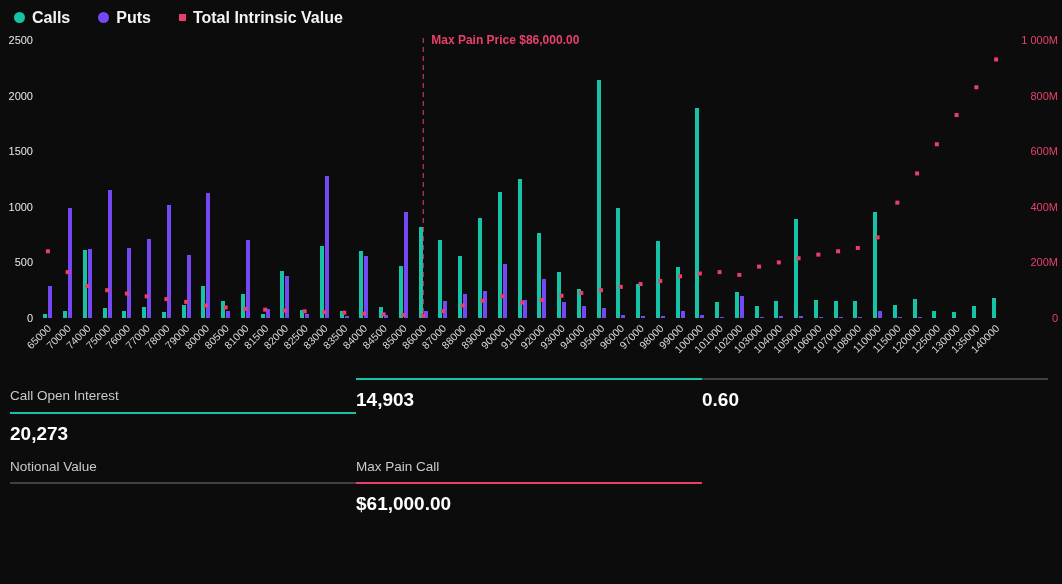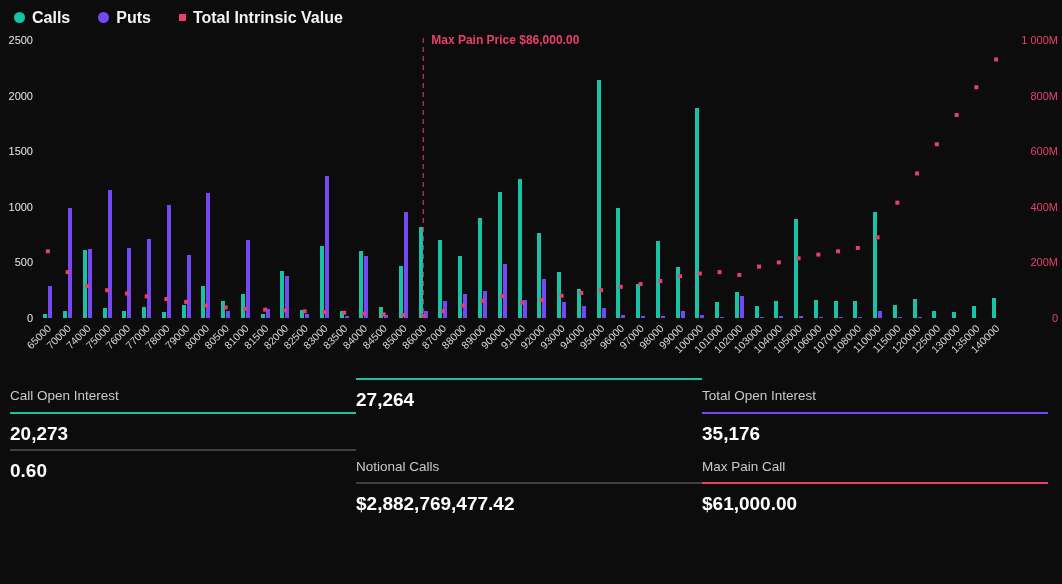--- a/index.html
+++ b/index.html
@@ -272,34 +272,28 @@
 </div>
 
 <div class="stats">
   <div class="stat-cell">
     <div class="stat-label">Call Open Interest</div>
     <div class="stat-rule" style="background: rgb(22, 195, 166);"></div>
     <div class="stat-value">20,273</div>
   </div>
   <div class="stat-cell">
     <div class="stat-rule" style="background: rgb(22, 195, 166);"></div>
-    <div class="stat-value">27,264</div>
-  </div>
-  <div class="stat-cell">
-    <div class="stat-label">Total Open Interest</div>
-    <div class="stat-rule" style="background: rgb(116, 72, 244);"></div>
-    <div class="stat-value">35,176</div>
+    <div class="stat-value">14,903</div>
   </div>
   <div class="stat-cell">
     <div class="stat-rule" style="background: rgb(63, 63, 70);"></div>
     <div class="stat-value">0.60</div>
   </div>
   <div class="stat-cell">
-    <div class="stat-label">Notional Calls</div>
+    <div class="stat-label">Notional Value</div>
     <div class="stat-rule" style="background: rgb(63, 63, 70);"></div>
-    <div class="stat-value">$2,882,769,477.42</div>
   </div>
   <div class="stat-cell">
     <div class="stat-label">Max Pain Call</div>
     <div class="stat-rule" style="background: rgb(232, 64, 107);"></div>
     <div class="stat-value">$61,000.00</div>
   </div>
 </div>
 
 </body></html>

